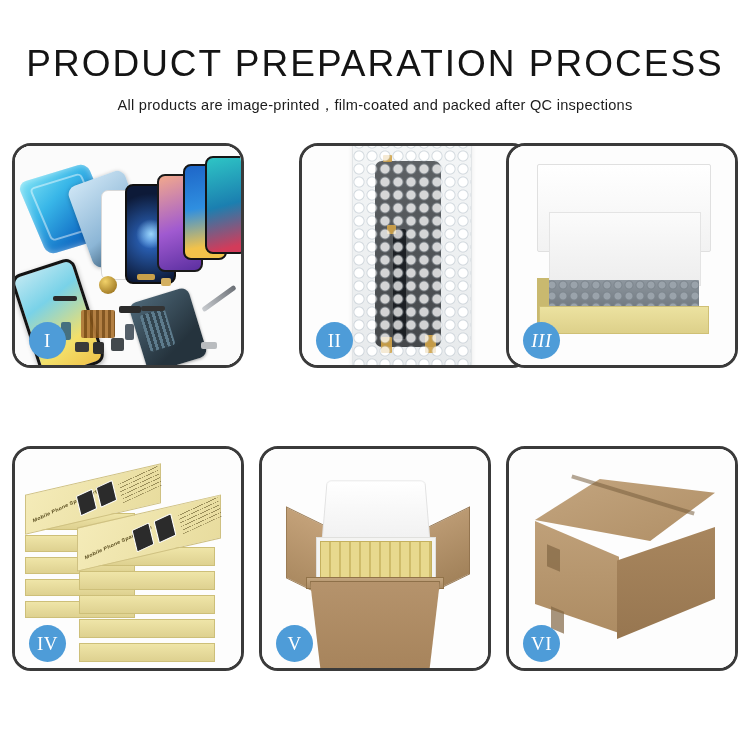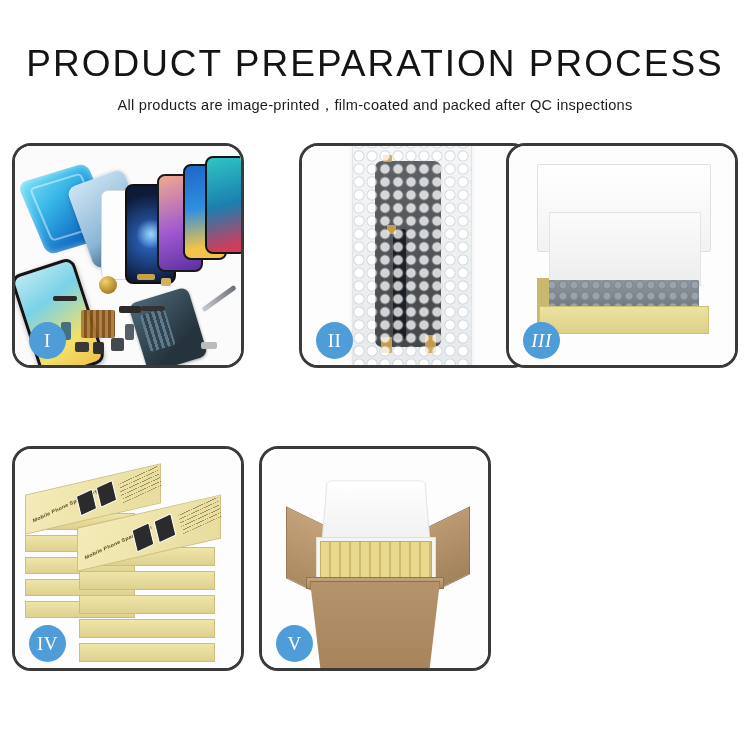--- a/index.html
+++ b/index.html
@@ -413,15 +413,26 @@
         <div class="v-flapR"></div>
         <div class="v-foamlid"></div>
         <div class="v-inner"></div>
         <div class="v-yellowstack"></div>
         <div class="v-lip"></div>
         <div class="v-body"></div>
       </div>
       <div class="badge">V</div>
     </div>
 
+    <div class="panel p6">
+      <div class="clip">
+        <div class="vi-top"></div>
+        <div class="vi-left"></div>
+        <div class="vi-right"></div>
+        <div class="vi-seam"></div>
+        <div class="vi-tape1"></div>
+        <div class="vi-tape2"></div>
+      </div>
+      <div class="badge">VI</div>
+    </div>
 
   </div>
 </div>
 
 </body></html>

